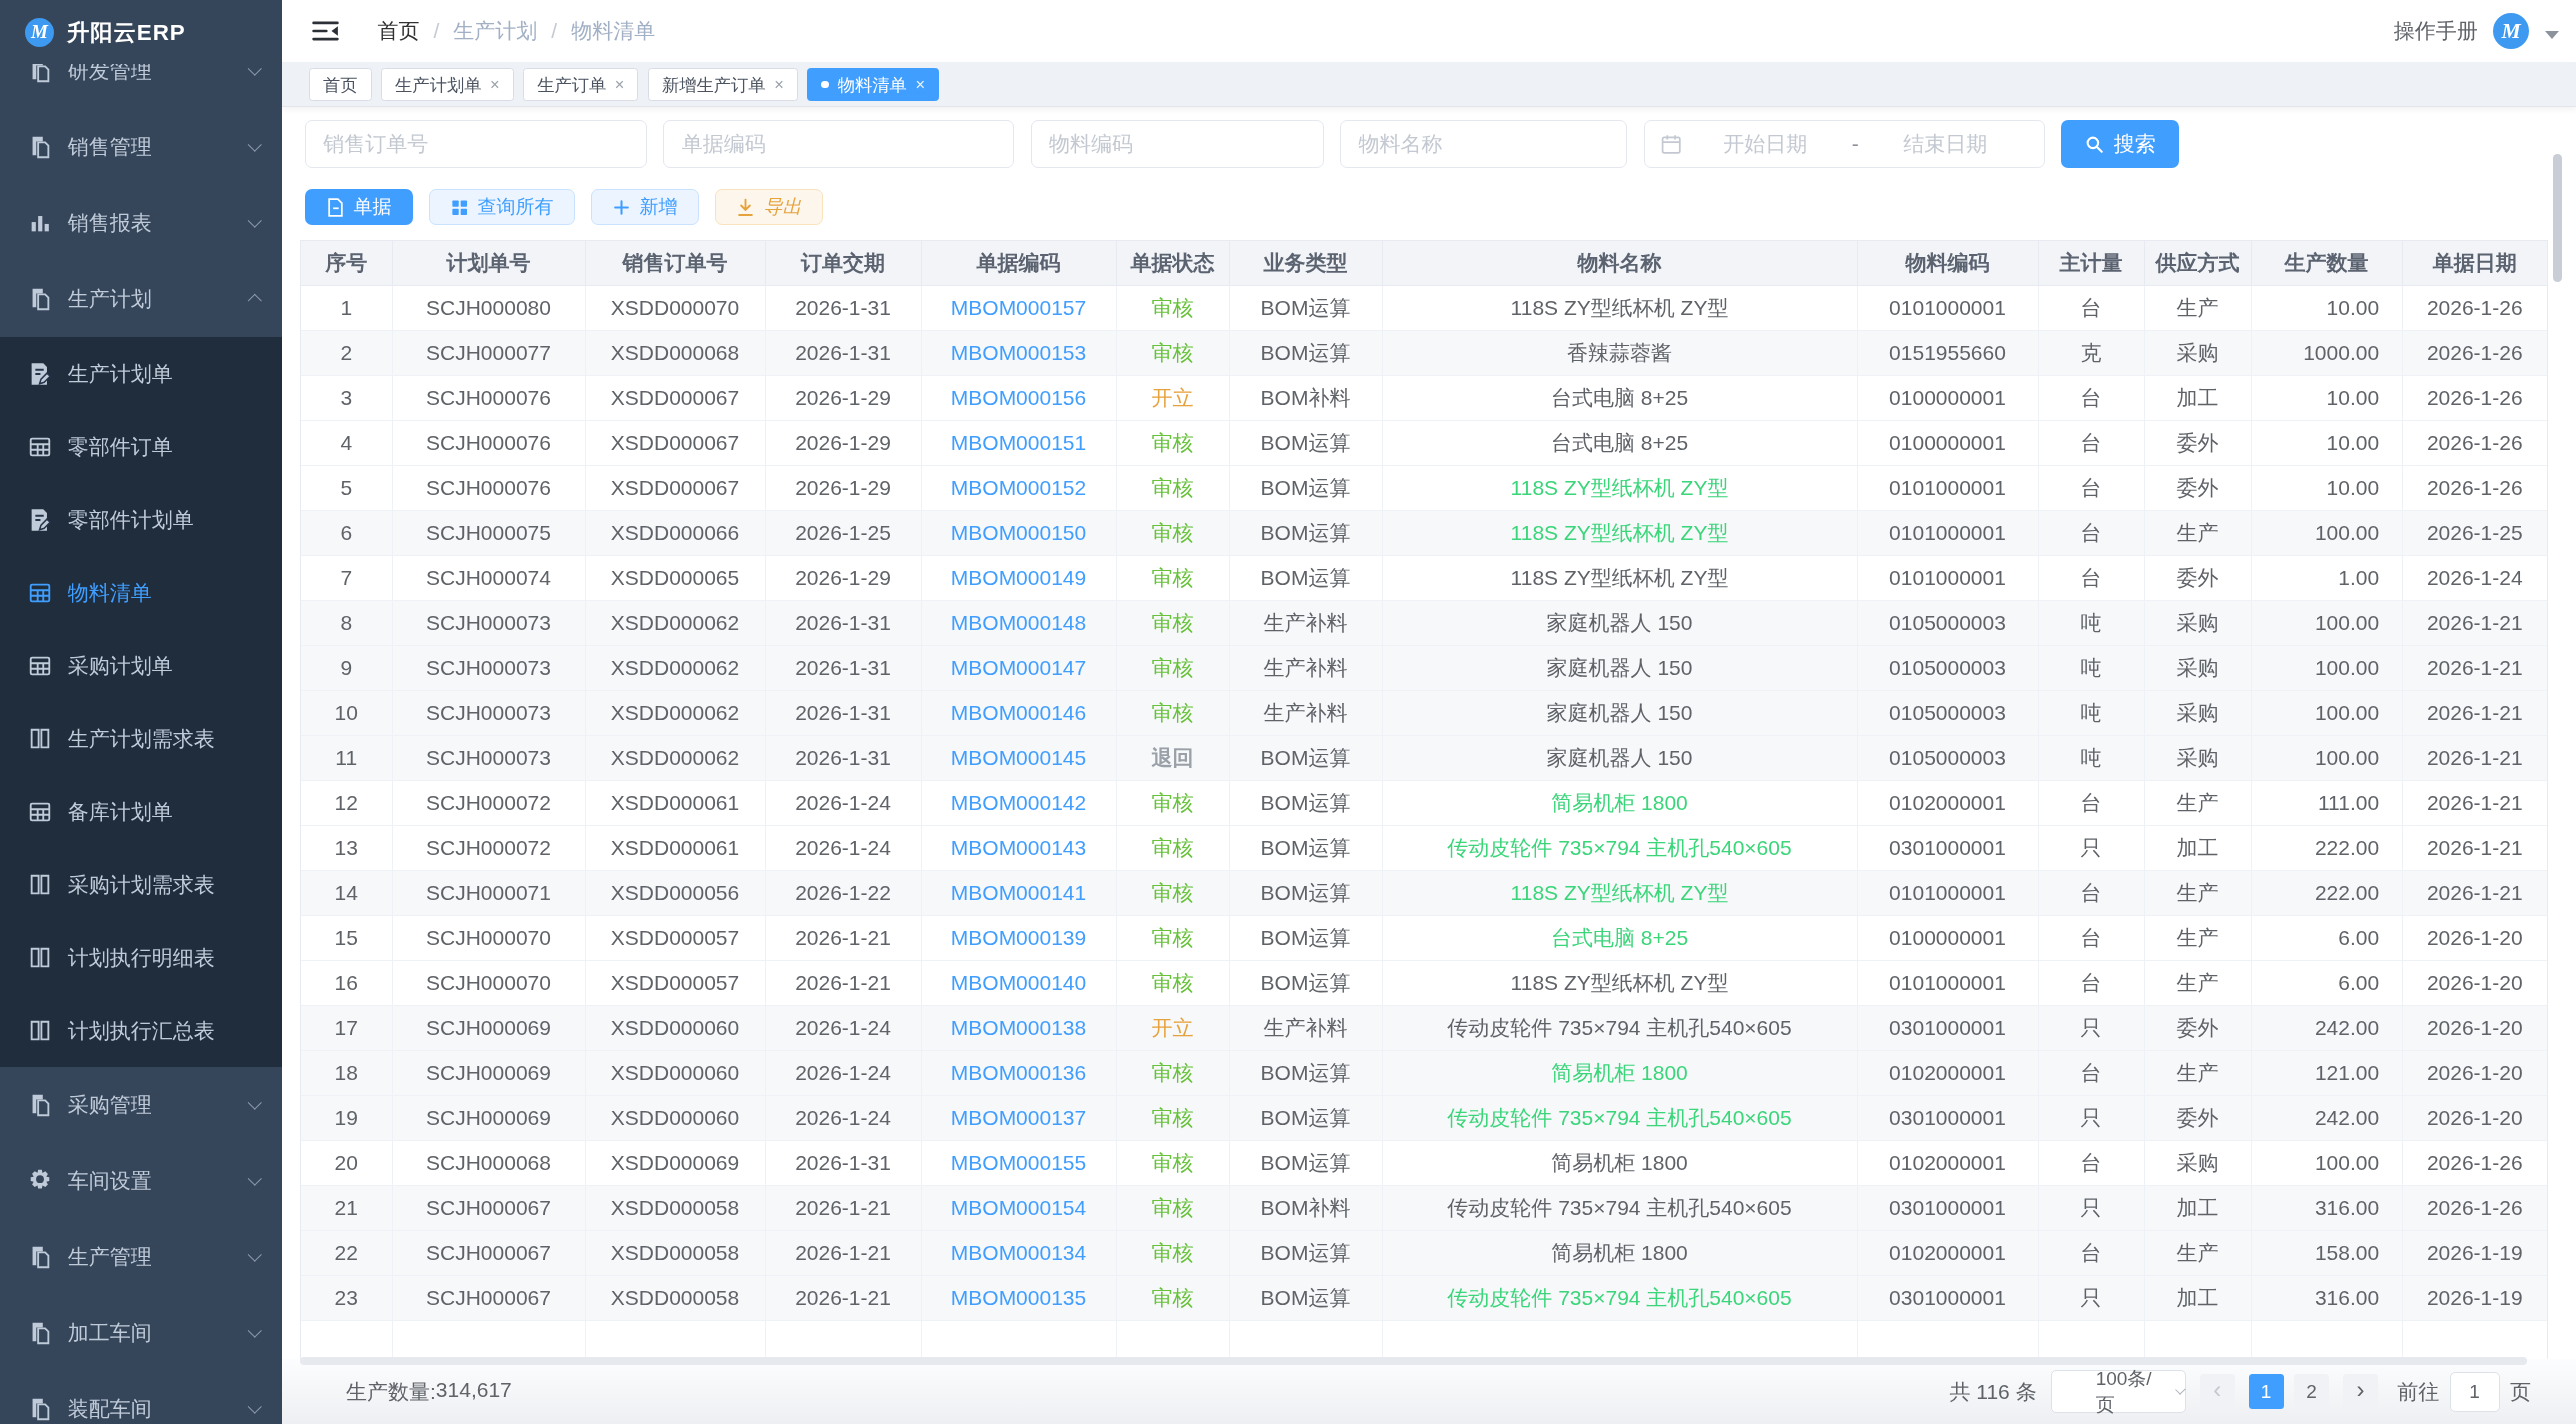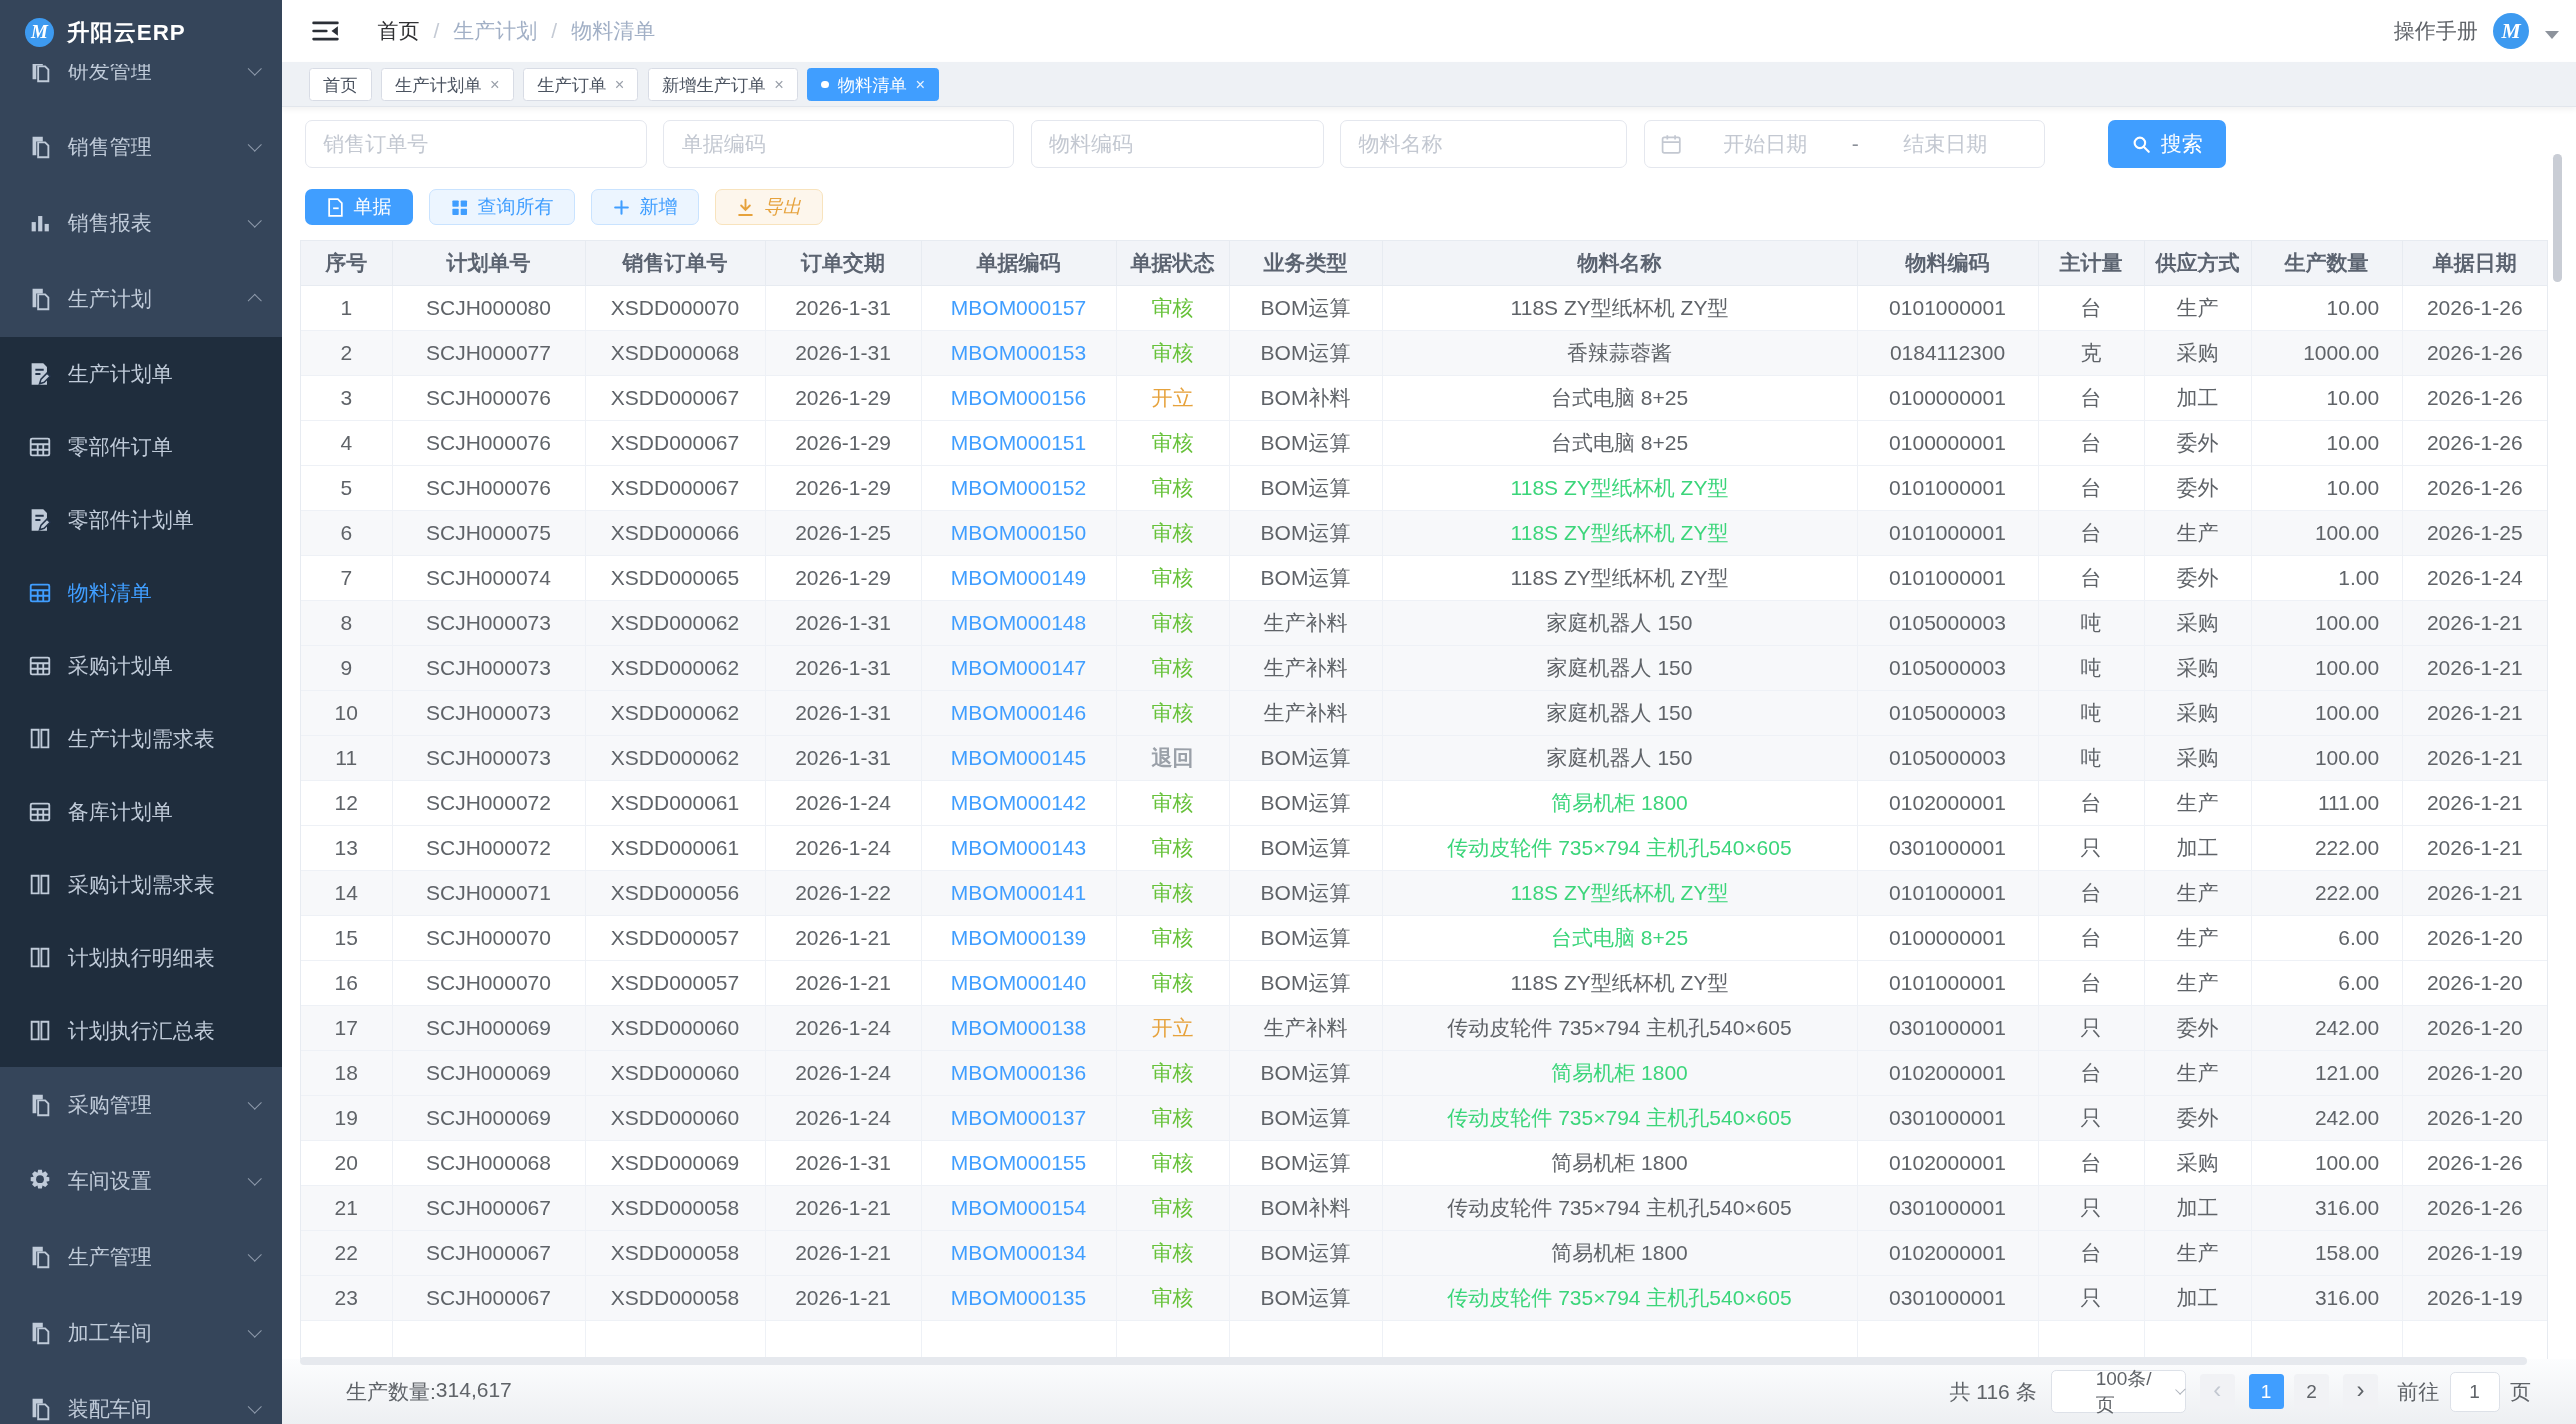--- a/index.html
+++ b/index.html
@@ -48,21 +48,21 @@
 
   .filters { display:flex; align-items:center; margin:13px 0 0 23px; gap:16.4px; }
   .f-input { height:48px; border:1.7px solid #e4e7ee; border-radius:7px; font-size:21px; color:#5f6368; padding:0 17.3px; background:#fff; outline:none; font-family:inherit; }
   .f-input::placeholder { color:#c3c8d1; }
   .w1{width:342px} .w2{width:351px} .w3{width:293px} .w4{width:287px}
   .f-date { width:401px; height:48px; border:1.7px solid #e4e7ee; border-radius:7px; display:flex; align-items:center; padding:0 15.5px; color:#c3c8d1; font-size:21px; cursor:pointer; background:#fff; }
   .f-date .cal { width:22.4px; height:22.4px; flex:0 0 auto; }
   .f-date .cal svg { width:22.4px; height:22.4px; display:block; }
   .f-date .dtxt { flex:1; text-align:center; }
   .f-date .dsep { color:#8a8f98; padding:0 3.5px; }
-  .search-btn { width:118px; height:48px; margin-left:47px; background:#409eff; border:none; border-radius:7px; color:#fff; font-size:21px; display:flex; align-items:center; justify-content:center; gap:8.6px; cursor:pointer; font-family:inherit; }
+  .search-btn { width:118px; height:48px; background:#409eff; border:none; border-radius:7px; color:#fff; font-size:21px; display:flex; align-items:center; justify-content:center; gap:8.6px; cursor:pointer; font-family:inherit; }
   .search-btn svg { width:21px; height:21px; }
 
   .actions { display:flex; align-items:center; margin:21px 0 0 23px; gap:16.4px; }
   .btn { height:36px; border-radius:7px; font-size:19px; display:flex; align-items:center; justify-content:center; gap:8.6px; padding:0 20px; border:0.9px solid transparent; cursor:pointer; font-family:inherit; }
   .btn svg { width:19px; height:21px; }
   .btn.s-primary { background:#409eff; color:#fff; }
   .btn.s-light { background:#ecf5ff; border-color:#c9e3ff; color:#409eff; }
   .btn.s-warning { background:#fdf6ec; border-color:#f8e3bd; color:#e6a23c;font-style:italic; }
 
   .table-wrap { margin:14.7px 0 0 18px; width:2248px; border:0.9px solid #e7ebf1; border-bottom:none; }
@@ -482,21 +482,21 @@
               <td>
                 <a class="doclink">MBOM000153</a>
               </td>
               <td>
                 <span class="status st-success">审核</span>
               </td>
               <td>BOM运算</td>
               <td>
                 <span class="mat">香辣蒜蓉酱</span>
               </td>
-              <td>0184112300</td>
+              <td>0151955660</td>
               <td>克</td>
               <td>采购</td>
               <td class="c-qty">1000.00</td>
               <td>2026-1-26</td>
             </tr>
             <tr class="trow">
               <td>3</td>
               <td>SCJH000076</td>
               <td>XSDD000067</td>
               <td>2026-1-29</td>

